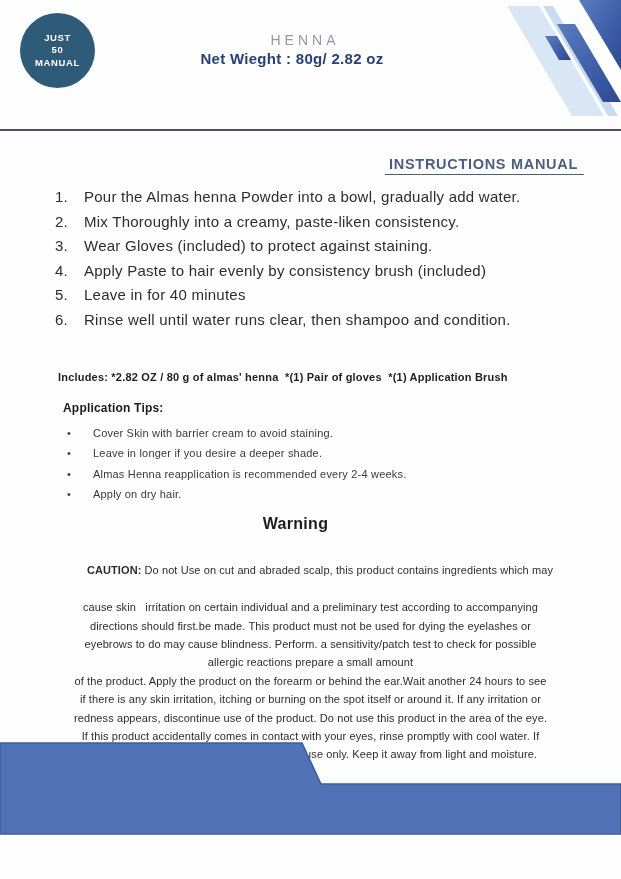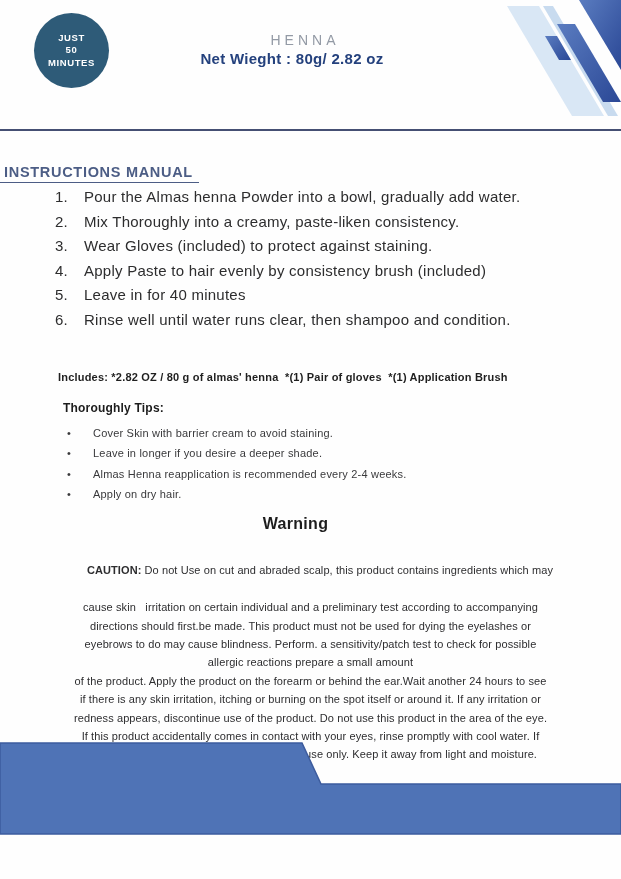--- a/index.html
+++ b/index.html
@@ -6,34 +6,34 @@
   body{
     width:621px;height:879px;position:relative;overflow:hidden;
     background:#fefefe;
     font-family:"Liberation Sans","DejaVu Sans",sans-serif;
     color:var(--text-dark,#2d2d2e);
   }
   .abs{position:absolute;}
 
   
   .badge{
-    left:34px;top:13px;width:75px;height:75px;border-radius:50%;
+    left:20px;top:13px;width:75px;height:75px;border-radius:50%;
     background:var(--badge-teal,#2e5b78);
     color:#ffffff;display:flex;flex-direction:column;align-items:center;justify-content:center;
     font-size:9.5px;font-weight:700;letter-spacing:.6px;line-height:1.32;text-align:center;
   }
   .title-block{left:0;top:28px;width:584px;text-align:center;}
   .brand{font-size:32px;font-weight:800;color:var(--brand-blue,#3b55a3);letter-spacing:1.5px;line-height:1;}
   .subtitle{margin-top:4px;font-size:14px;font-weight:500;color:var(--subtitle-gray,#939aa5);letter-spacing:4px;padding-left:26px;}
   .net-weight{margin-top:2px;font-size:15px;font-weight:700;color:var(--netweight-navy,#24417d);letter-spacing:.3px;}
   .logo{right:0;top:0;width:116px;height:116px;}
   .rule{left:0;top:129px;width:621px;height:2px;background:var(--rule-navy,#454f73);}
 
   
-  .manual-heading{left:0;top:163px;width:584px;text-align:left;}
+  .manual-heading{left:0;top:155px;width:584px;text-align:right;}
   .manual-heading span{
     display:inline-block;font-size:14.5px;font-weight:700;letter-spacing:.7px;
     color:var(--heading-slate,#4c5d85);
     border-bottom:1.6px solid var(--heading-slate,#4c5d85);
     padding:0 6px 2px 4px;
   }
 
   
   .instructions{left:55px;top:189px;right:22px;margin:0;padding:0;list-style:none;}
   .instructions li{display:flex;font-size:15px;letter-spacing:.25px;line-height:16.5px;margin-bottom:8px;color:#2d2d2e;}
@@ -59,21 +59,21 @@
   .bottom-band{left:0;top:740px;width:621px;height:96px;}
 </style>
 </head>
 <body>
 
 <div>
 
   <div class="abs badge">
     <div>JUST</div>
     <div>50</div>
-    <div>MINUTES</div>
+    <div>MANUAL</div>
   </div>
 
   <div class="abs title-block">
     <div class="subtitle">HENNA</div>
     <div class="net-weight">Net Wieght : 80g/ 2.82 oz</div>
   </div>
 
   <svg class="abs logo" viewBox="0 0 116 116" aria-hidden="true">
     <defs>
       <linearGradient id="logoGrad" x1="0" y1="0" x2="1" y2="1">
@@ -122,21 +122,21 @@
       </li>
 
       <li>
         <span class="num">6.</span>
         <span>Rinse well until water runs clear, then shampoo and condition.</span>
       </li>
     </ol>
 
   <div class="abs includes">Includes: *2.82 OZ / 80 g of almas' henna  *(1) Pair of gloves  *(1) Application Brush</div>
 
-  <div class="abs tips-heading">Thoroughly Tips:</div>
+  <div class="abs tips-heading">Application Tips:</div>
 
   <ul class="abs tips">
 
       <li>
         <span class="bullet"></span>
         <span>Cover Skin with barrier cream to avoid staining.</span>
       </li>
 
       <li>
         <span class="bullet"></span>

